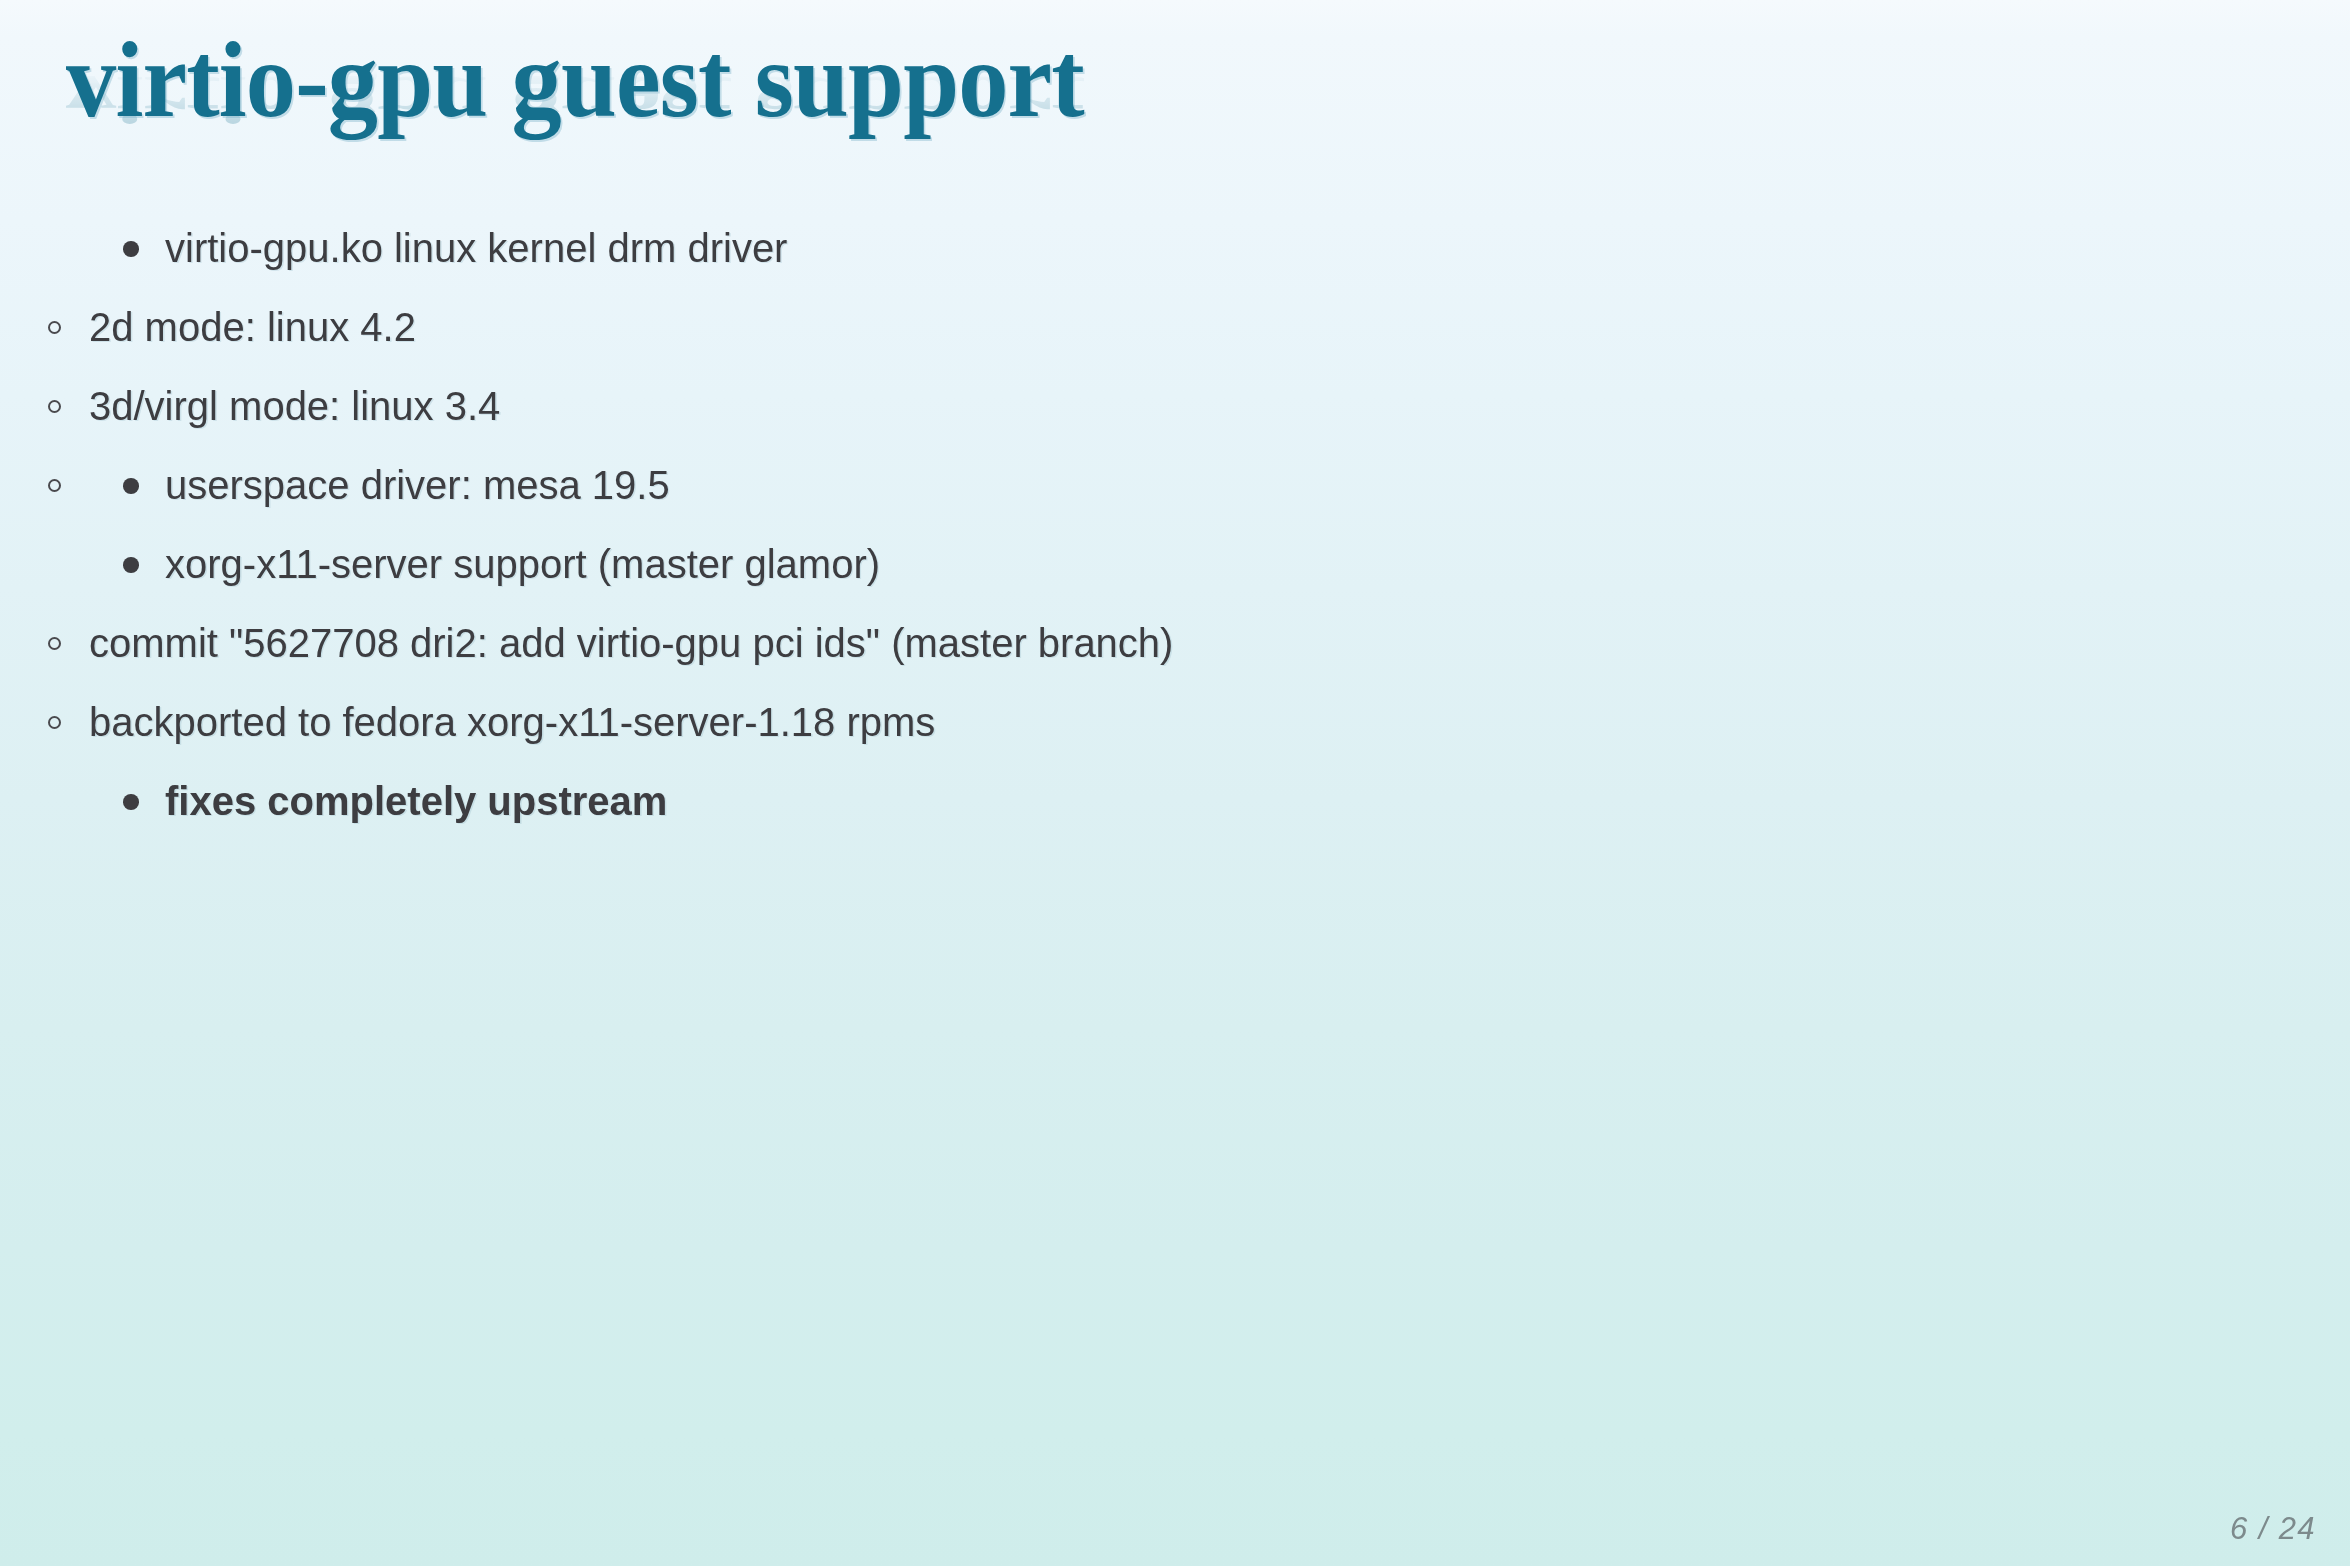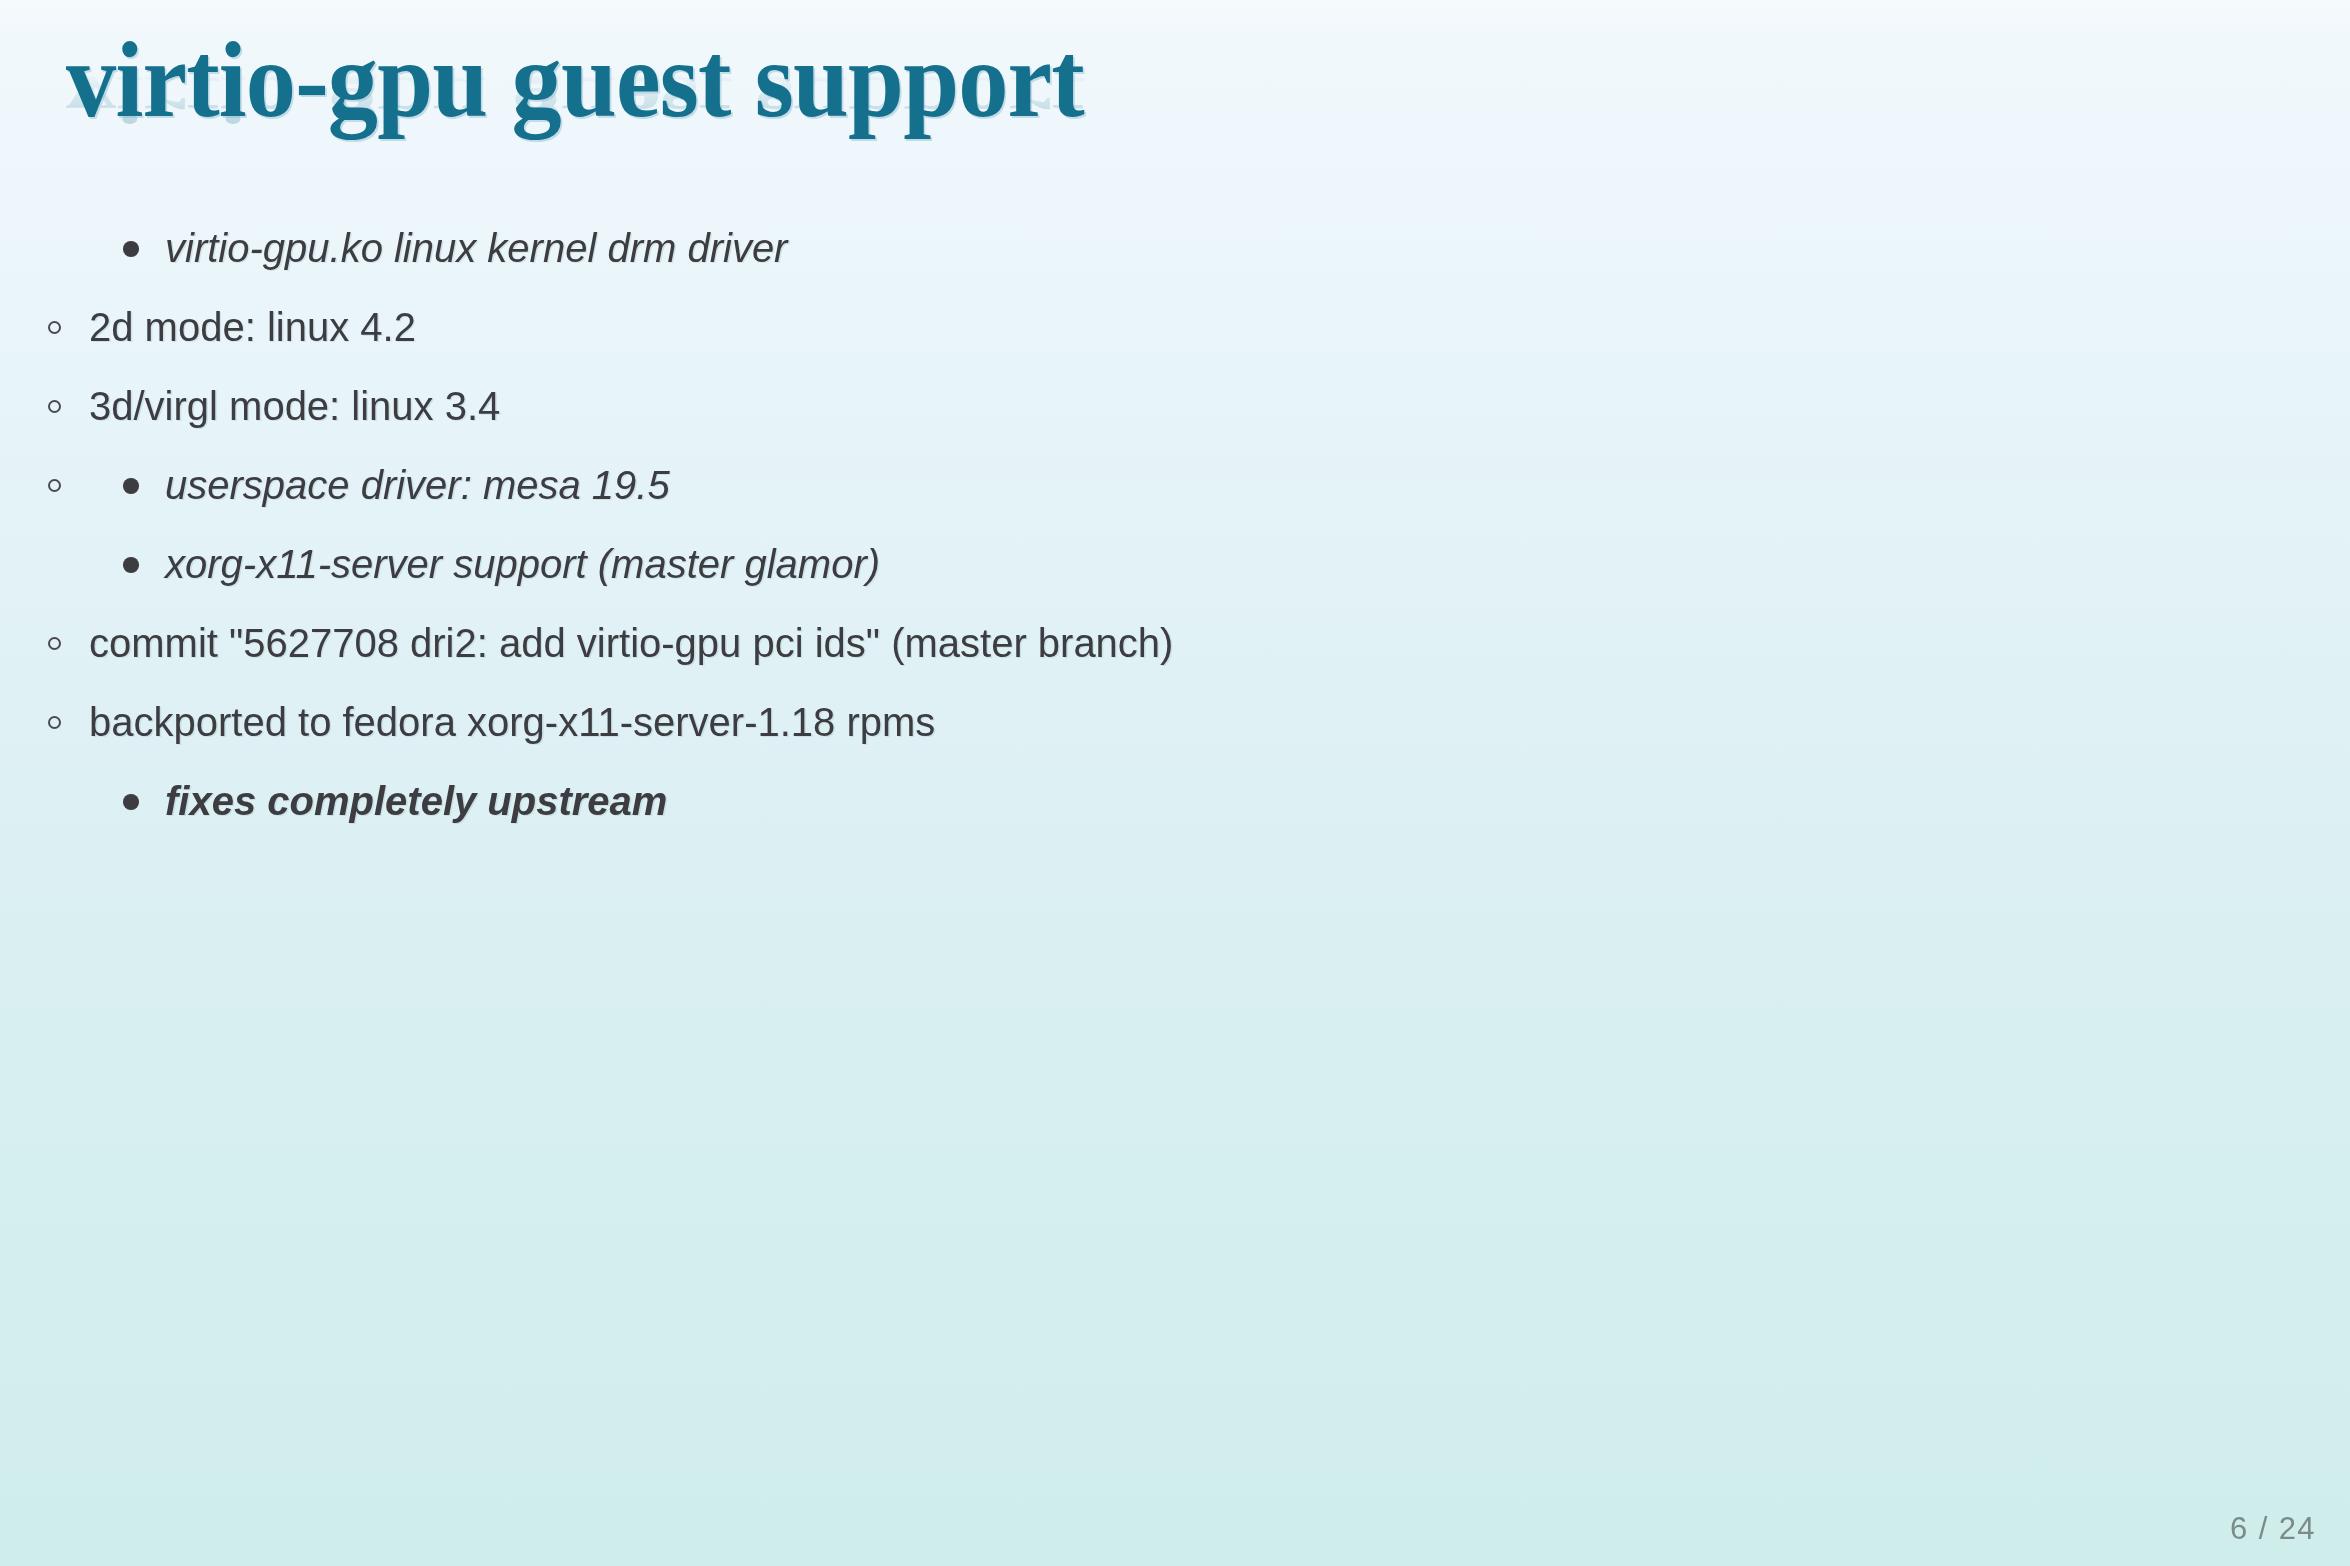--- a/index.html
+++ b/index.html
@@ -95,21 +95,20 @@
   }
 
   li.l1 {
     position: relative;
     padding-left: 165px;
     font-size: 40px;
     line-height: 79px;
     color: #3d3d41;
     white-space: nowrap;
     text-shadow: 1.4px 1.4px 0 rgba(150, 185, 200, 0.30);
-    font-style: italic;
   }
   li.l1 > .marker {
     position: absolute;
     left: 123px;
     top: 32px;
     width: 15.6px;
     height: 15.6px;
     border-radius: 50%;
     background: #3d3d41;
   }
@@ -143,20 +142,21 @@
   }
 
   
   .page-number {
     position: absolute;
     right: 35px;
     bottom: 20px;
     font-size: 31px;
     color: #7d8a8c;
     letter-spacing: 1.4px;
+    font-style: italic;
   }
 </style>
 </head>
 <body>
 
 <div class="slide">
 
   <div class="title-block">
     <div class="title-reflection">virtio-gpu guest support</div>
     <div class="title-text">virtio-gpu guest support</div>

